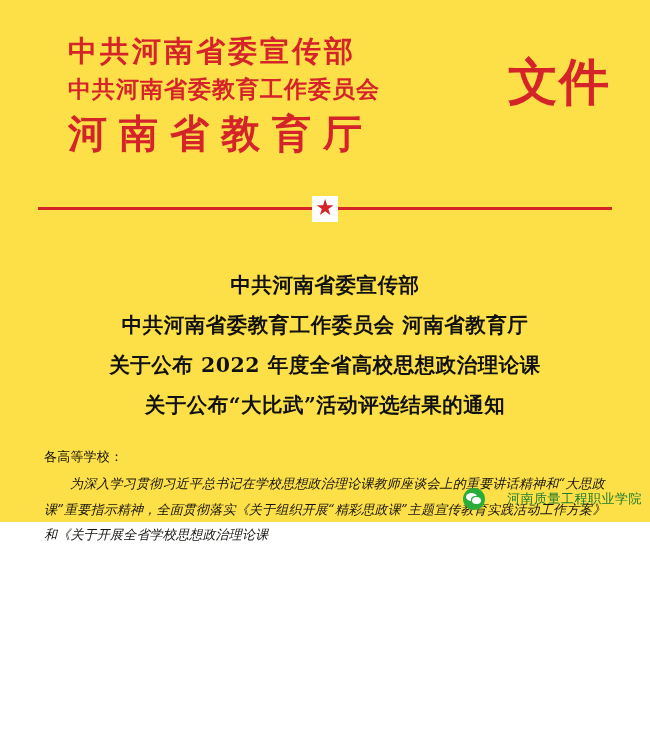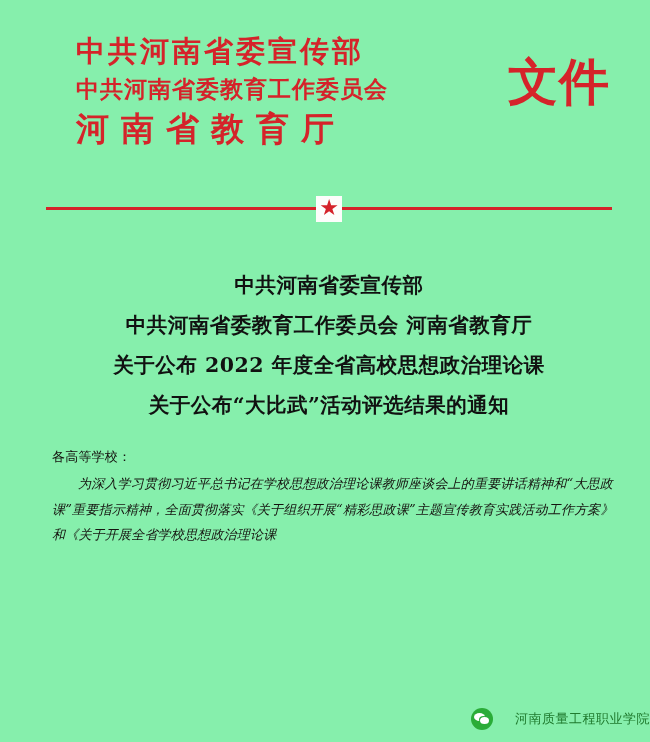--- a/index.html
+++ b/index.html
@@ -10,24 +10,23 @@
   body {
     width: 650px;
     height: 742px;
     overflow: hidden;
     font-family: "Liberation Serif", serif;
     color: #1a1a1a;
   }
   .doc {
     position: relative;
     width: 650px;
-    height: 742px;
-    background: #86efac;
+    height: 522px;
+    background: #fde047;
     box-sizing: border-box;
-    padding-left: 8px;
   }
 
   
   .letterhead {
     position: relative;
     padding: 30px 40px 0 40px;
     height: 180px;
     box-sizing: border-box;
   }
   .lh-lines {
@@ -38,21 +37,21 @@
     color: #d5232a;
     font-family: "DejaVu Serif", "Liberation Serif", serif;
     font-weight: bold;
     font-size: 28px;
     letter-spacing: 2px;
     line-height: 1.45;
     white-space: nowrap;
   }
   .lh-line.l1 { font-size: 29px; letter-spacing: 3px; }
   .lh-line.l2 { font-size: 23px; letter-spacing: 1px; }
-  .lh-line.l3 { font-size: 33px; letter-spacing: 12px; }
+  .lh-line.l3 { font-size: 39px; letter-spacing: 12px; }
   .lh-wenjian {
     position: absolute;
     right: 40px;
     top: 56px;
     color: #d5232a;
     font-family: "DejaVu Serif", "Liberation Serif", serif;
     font-weight: bold;
     font-size: 50px;
     line-height: 1.05;
     letter-spacing: 1px;
@@ -120,21 +119,21 @@
     line-height: 1.95;
     color: #15130f;
     letter-spacing: 0.2px;
   }
   .salutation { margin-bottom: 2px; }
   .para { text-indent: 2em; margin: 0; font-style: italic; }
 
   
   .footer-badge {
     position: absolute;
-    right: 0;
+    right: 8px;
     bottom: 12px;
     display: flex;
     align-items: center;
     gap: 22px;
     background: transparent;
   }
   .wechat-icon {
     width: 22px;
     height: 22px;
     border-radius: 50%;

